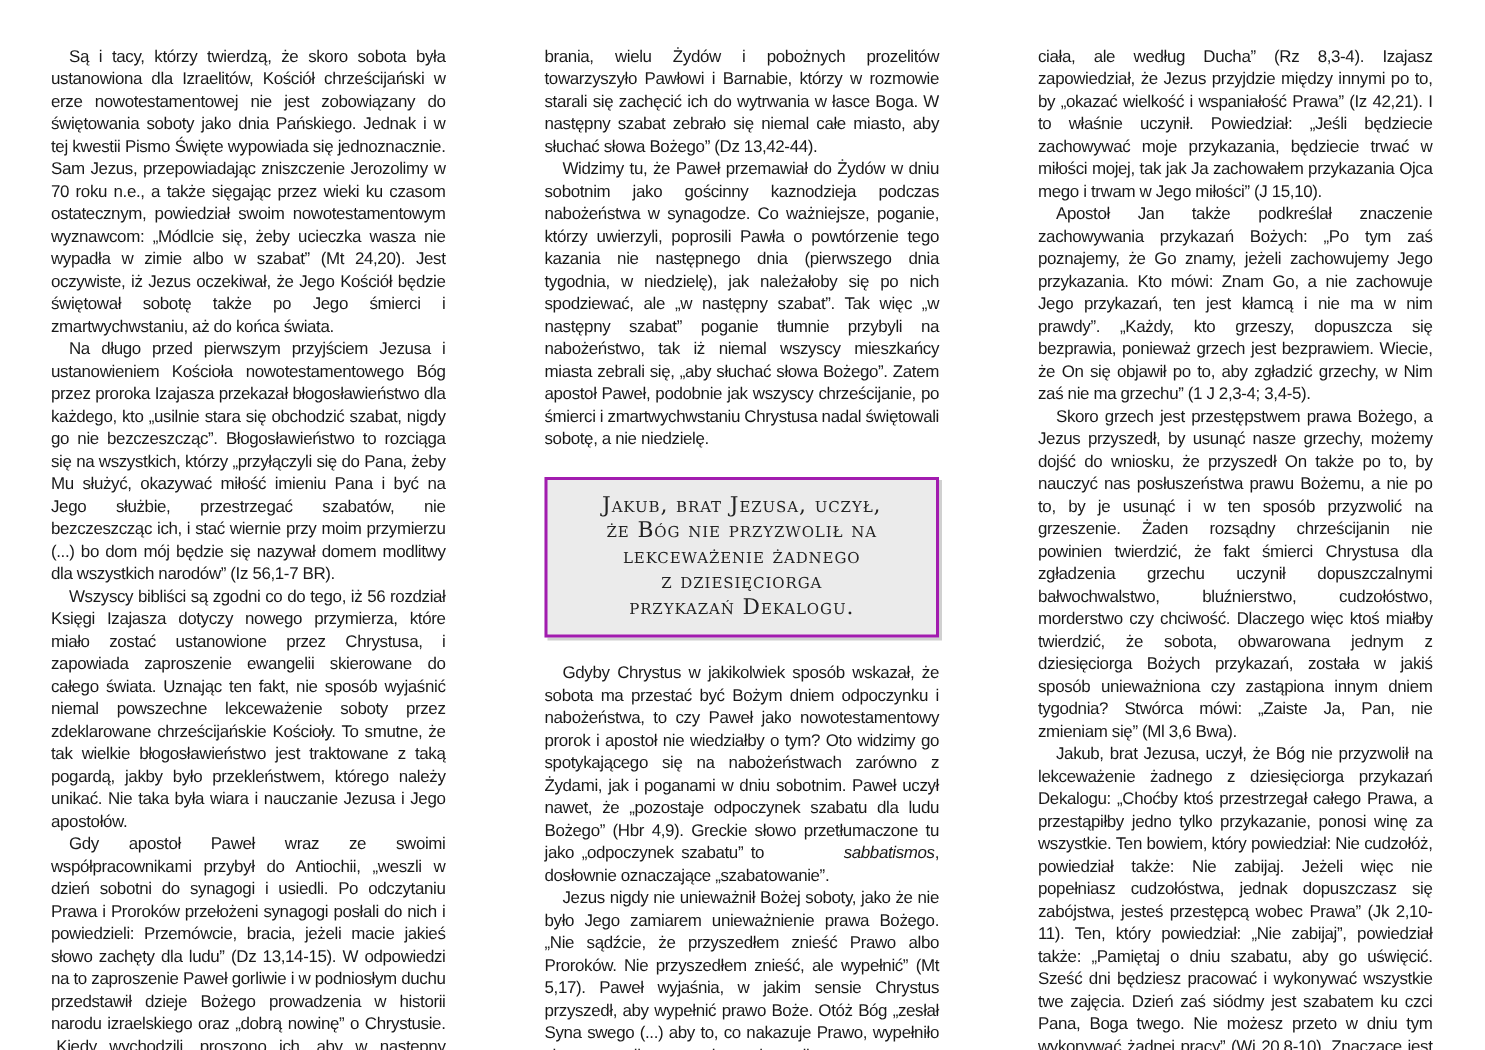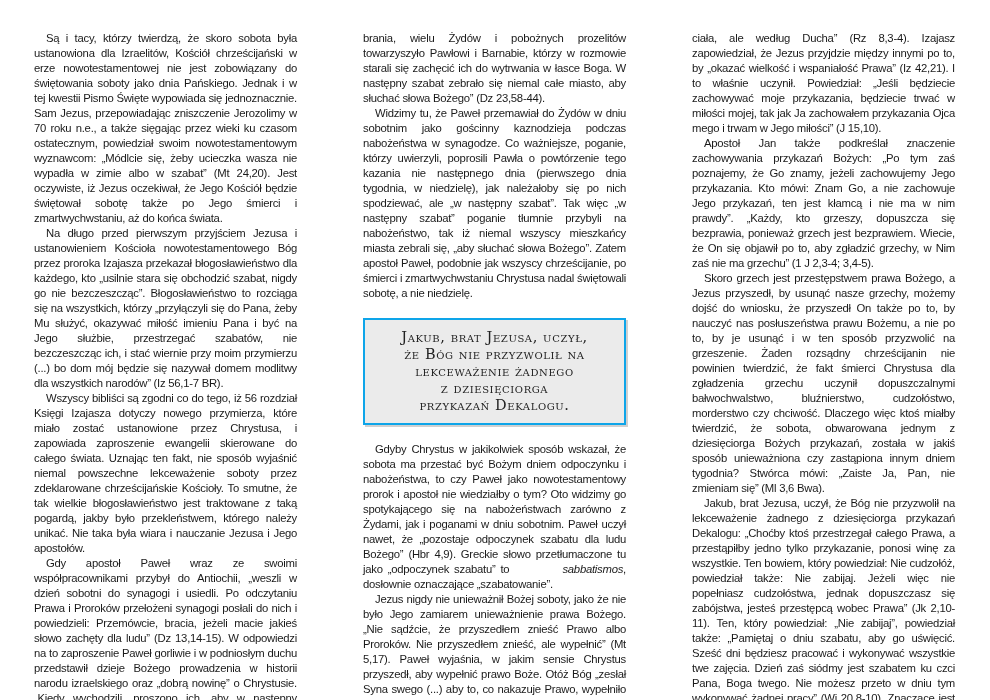--- a/index.html
+++ b/index.html
@@ -13,21 +13,21 @@
     letter-spacing: -0.25px;
   }
   .col-1 { left: 34px; }
   .col-2 { left: 363px; }
   .col-3 { left: 692px; }
   .col p { margin: 0; text-indent: 12px; }
   .col p.cont { text-indent: 0; }
   .pullquote {
     margin: 17px 0 17px 0;
     background: #ebebeb;
-    border: 2px solid #0ea5e9;
+    border: 2px solid #a21caf;
     box-shadow: 2px 2px 0 #d0d0d0;
     height: 103px;
     display: flex; align-items: center; justify-content: center;
   }
   .pullquote-text {
     font-family: "DejaVu Serif", serif;
     font-variant: small-caps;
     font-size: 14.5px; line-height: 17px; letter-spacing: 0.6px;
     text-align: center; color: #222; text-indent: 0;
     white-space: pre-line;
@@ -40,21 +40,21 @@
 <div class="page">
 
   <div class="col col-1">
     <p>Są i tacy, którzy twierdzą, że skoro sobota była ustanowiona dla Izraelitów, Kościół chrześcijański w erze nowotestamentowej nie jest zobowiązany do świętowania soboty jako dnia Pańskiego. Jednak i w tej kwestii Pismo Święte wypowiada się jednoznacznie. Sam Jezus, przepowiadając zniszczenie Jerozolimy w 70 roku n.e., a także sięgając przez wieki ku czasom ostatecznym, powiedział swoim nowotestamentowym wyznawcom: „Módlcie się, żeby ucieczka wasza nie wypadła w zimie albo w szabat” (Mt 24,20). Jest oczywiste, iż Jezus oczekiwał, że Jego Kościół będzie świętował sobotę także po Jego śmierci i zmartwychwstaniu, aż do końca świata.</p>
     <p>Na długo przed pierwszym przyjściem Jezusa i ustanowieniem Kościoła nowotestamentowego Bóg przez proroka Izajasza przekazał błogosławieństwo dla każdego, kto „usilnie stara się obchodzić szabat, nigdy go nie bezczeszcząc”. Błogosławieństwo to rozciąga się na wszystkich, którzy „przyłączyli się do Pana, żeby Mu służyć, okazywać miłość imieniu Pana i być na Jego służbie, przestrzegać szabatów, nie bezczeszcząc ich, i stać wiernie przy moim przymierzu (...) bo dom mój będzie się nazywał domem modlitwy dla wszystkich narodów” (Iz 56,1-7 BR).</p>
     <p>Wszyscy bibliści są zgodni co do tego, iż 56 rozdział Księgi Izajasza dotyczy nowego przymierza, które miało zostać ustanowione przez Chrystusa, i zapowiada zaproszenie ewangelii skierowane do całego świata. Uznając ten fakt, nie sposób wyjaśnić niemal powszechne lekceważenie soboty przez zdeklarowane chrześcijańskie Kościoły. To smutne, że tak wielkie błogosławieństwo jest traktowane z taką pogardą, jakby było przekleństwem, którego należy unikać. Nie taka była wiara i nauczanie Jezusa i Jego apostołów.</p>
     <p>Gdy apostoł Paweł wraz ze swoimi współpracownikami przybył do Antiochii, „weszli w dzień sobotni do synagogi i usiedli. Po odczytaniu Prawa i Proroków przełożeni synagogi posłali do nich i powiedzieli: Przemówcie, bracia, jeżeli macie jakieś słowo zachęty dla ludu” (Dz 13,14-15). W odpowiedzi na to zaproszenie Paweł gorliwie i w podniosłym duchu przedstawił dzieje Bożego prowadzenia w historii narodu izraelskiego oraz „dobrą nowinę” o Chrystusie. „Kiedy wychodzili, proszono ich, aby w następny szabat mówili do nich o tym samym. A po zakończeniu ze-</p>
   </div>
 
   <div class="col col-2">
-    <p class="cont">brania, wielu Żydów i pobożnych prozelitów towarzyszyło Pawłowi i Barnabie, którzy w rozmowie starali się zachęcić ich do wytrwania w łasce Boga. W następny szabat zebrało się niemal całe miasto, aby słuchać słowa Bożego” (Dz 23,58-44).</p>
+    <p class="cont">brania, wielu Żydów i pobożnych prozelitów towarzyszyło Pawłowi i Barnabie, którzy w rozmowie starali się zachęcić ich do wytrwania w łasce Boga. W następny szabat zebrało się niemal całe miasto, aby słuchać słowa Bożego” (Dz 13,42-44).</p>
     <p>Widzimy tu, że Paweł przemawiał do Żydów w dniu sobotnim jako gościnny kaznodzieja podczas nabożeństwa w synagodze. Co ważniejsze, poganie, którzy uwierzyli, poprosili Pawła o powtórzenie tego kazania nie następnego dnia (pierwszego dnia tygodnia, w niedzielę), jak należałoby się po nich spodziewać, ale „w następny szabat”. Tak więc „w następny szabat” poganie tłumnie przybyli na nabożeństwo, tak iż niemal wszyscy mieszkańcy miasta zebrali się, „aby słuchać słowa Bożego”. Zatem apostoł Paweł, podobnie jak wszyscy chrześcijanie, po śmierci i zmartwychwstaniu Chrystusa nadal świętowali sobotę, a nie niedzielę.</p>
     <div class="pullquote">
       <div class="pullquote-text">Jakub, brat Jezusa, uczył,
 że Bóg nie przyzwolił na
 lekceważenie żadnego
 z dziesięciorga
 przykazań Dekalogu.</div>
     </div>
     <p><span>Gdyby Chrystus w jakikolwiek sposób wskazał, że sobota ma przestać być Bożym dniem odpoczynku i nabożeństwa, to czy Paweł jako nowotestamentowy prorok i apostoł nie wiedziałby o tym? Oto widzimy go spotykającego się na nabożeństwach zarówno z Żydami, jak i poganami w dniu sobotnim. Paweł uczył nawet, że „pozostaje odpoczynek szabatu dla ludu Bożego” (Hbr 4,9). Greckie słowo przetłumaczone tu jako „odpoczynek szabatu” to </span><em>sabbatismos</em><span>, dosłownie oznaczające „szabatowanie”.</span></p>
     <p>Jezus nigdy nie unieważnił Bożej soboty, jako że nie było Jego zamiarem unieważnienie prawa Bożego. „Nie sądźcie, że przyszedłem znieść Prawo albo Proroków. Nie przyszedłem znieść, ale wypełnić” (Mt 5,17). Paweł wyjaśnia, w jakim sensie Chrystus przyszedł, aby wypełnić prawo Boże. Otóż Bóg „zesłał Syna swego (...) aby to, co nakazuje Prawo, wypełniło się w nas, o ile postępujemy nie według</p>

